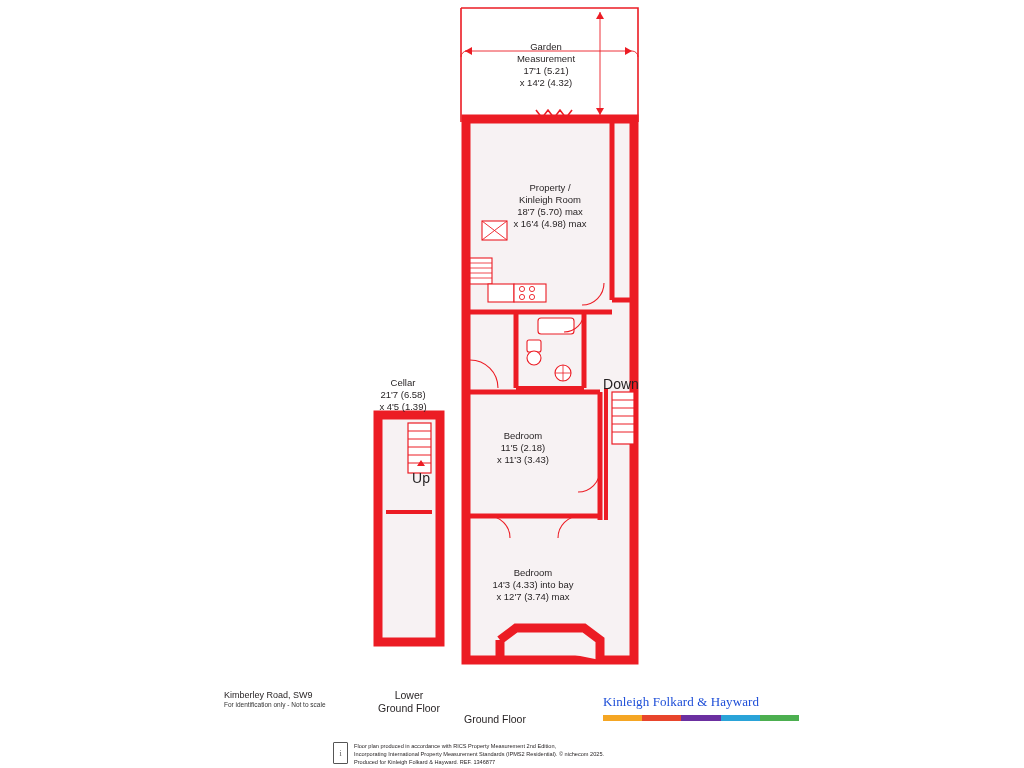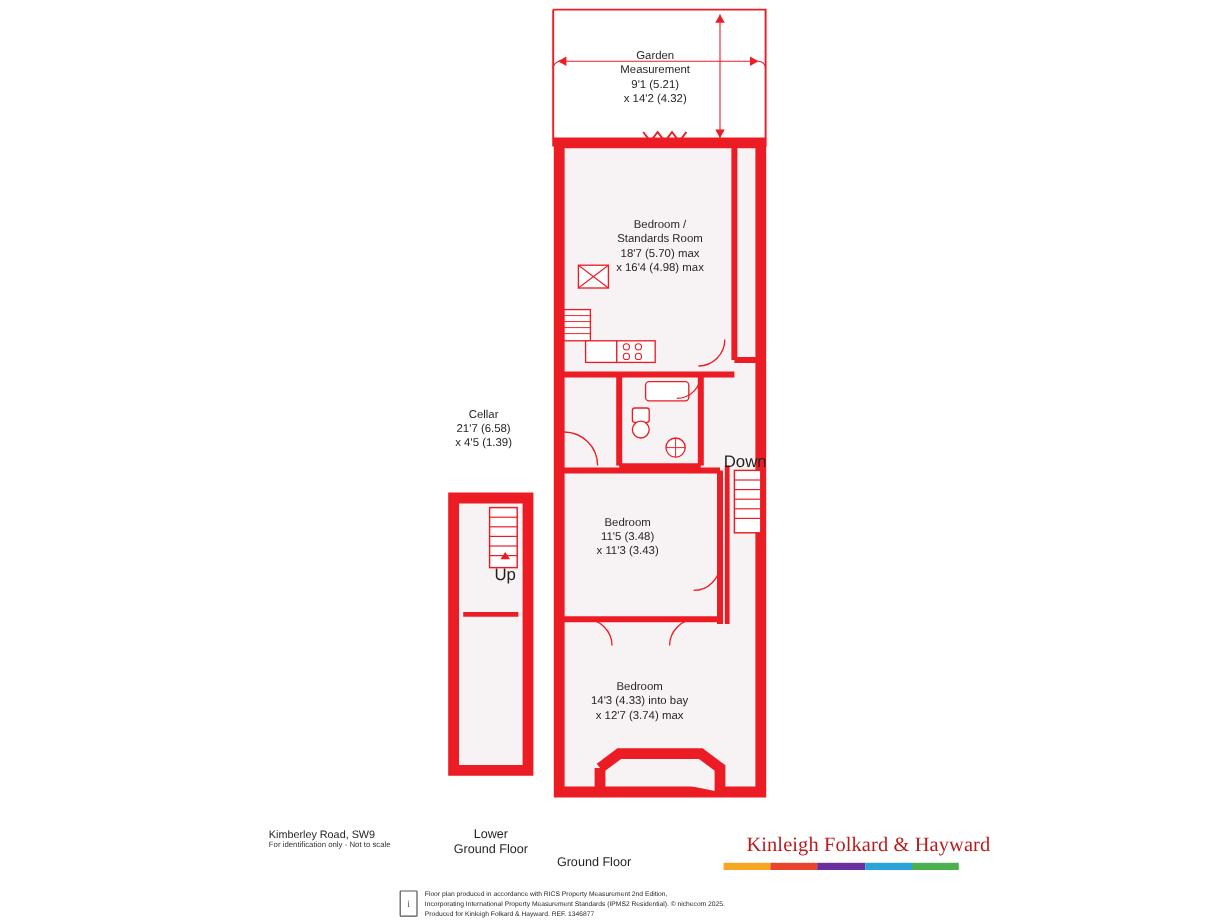--- a/index.html
+++ b/index.html
@@ -54,25 +54,24 @@
   .addr .l2 { font-size: 9px; }
   .addr .l3 { font-size: 6.5px; color: #333; }
   .brandbox {
     position: absolute;
     left: 603px;
     top: 694px;
     width: 200px;
   }
   .brandname {
     font-family: "Liberation Serif", serif;
-    font-size: 17px;
+    font-size: 13px;
     letter-spacing: 0.1px;
-    color: #b91c1c;
+    color: #1d4ed8;
     white-space: nowrap;
-    margin-left: 19px;
   }
   .brandbar {
     margin-top: 5px;
     display: flex;
     width: 196px;
     height: 6px;
   }
   .brandbar span { flex: 1 1 auto; height: 6px; }
   .rics {
     position: absolute;
@@ -204,27 +203,27 @@
         <line x1="408" y1="431" x2="431" y2="431" stroke="#ec1c24" stroke-width="1"></line>
         <line x1="408" y1="439" x2="431" y2="439" stroke="#ec1c24" stroke-width="1"></line>
         <line x1="408" y1="447" x2="431" y2="447" stroke="#ec1c24" stroke-width="1"></line>
         <line x1="408" y1="455" x2="431" y2="455" stroke="#ec1c24" stroke-width="1"></line>
         <line x1="408" y1="463" x2="431" y2="463" stroke="#ec1c24" stroke-width="1"></line>
         <path d="M421 478 l0 -12 m0 -6 l-4 6 l8 0 z" fill="#ec1c24" stroke="none"></path>
       </g>
     </g>
   </svg>
 
-  <div class="txt room-label" style="left:456px; top:41px; width:180px;"><span>Garden</span><br><span>Measurement</span><br><span>9'1 (5.21)</span><br><span>x 14'2 (4.32)</span></div>
-
-  <div class="txt room-label" style="left:460px; top:182px; width:180px;"><span>Bedroom /</span><br><span>Standards Room</span><br><span>18'7 (5.70) max</span><br><span>x 16'4 (4.98) max</span></div>
-
-  <div class="txt room-label" style="left:313px; top:340px; width:180px;"><span>Cellar</span><br><span>21'7 (6.58)</span><br><span>x 4'5 (1.39)</span></div>
-
-  <div class="txt room-label" style="left:433px; top:430px; width:180px;"><span>Bedroom</span><br><span>11'5 (3.48)</span><br><span>x 11'3 (3.43)</span></div>
+  <div class="txt room-label" style="left:456px; top:41px; width:180px;"><span>Garden</span><br><span>Measurement</span><br><span>17'1 (5.21)</span><br><span>x 14'2 (4.32)</span></div>
+
+  <div class="txt room-label" style="left:460px; top:182px; width:180px;"><span>Property /</span><br><span>Kinleigh Room</span><br><span>18'7 (5.70) max</span><br><span>x 16'4 (4.98) max</span></div>
+
+  <div class="txt room-label" style="left:313px; top:377px; width:180px;"><span>Cellar</span><br><span>21'7 (6.58)</span><br><span>x 4'5 (1.39)</span></div>
+
+  <div class="txt room-label" style="left:433px; top:430px; width:180px;"><span>Bedroom</span><br><span>11'5 (2.18)</span><br><span>x 11'3 (3.43)</span></div>
 
   <div class="txt room-label" style="left:443px; top:567px; width:180px;"><span>Bedroom</span><br><span>14'3 (4.33) into bay</span><br><span>x 12'7 (3.74) max</span></div>
 
   <div class="txt small-label" style="left:592px; top:376px; width:58px;">Down</div>
 
   <div class="txt small-label" style="left:396px; top:470px; width:50px;">Up</div>
 
   <div class="txt floor-label" style="left:340px; top:649px; width:138px;"><span>Lower</span><br><span>Ground Floor</span></div>
 
   <div class="txt floor-label" style="left:425px; top:673px; width:140px;">Ground Floor</div>

